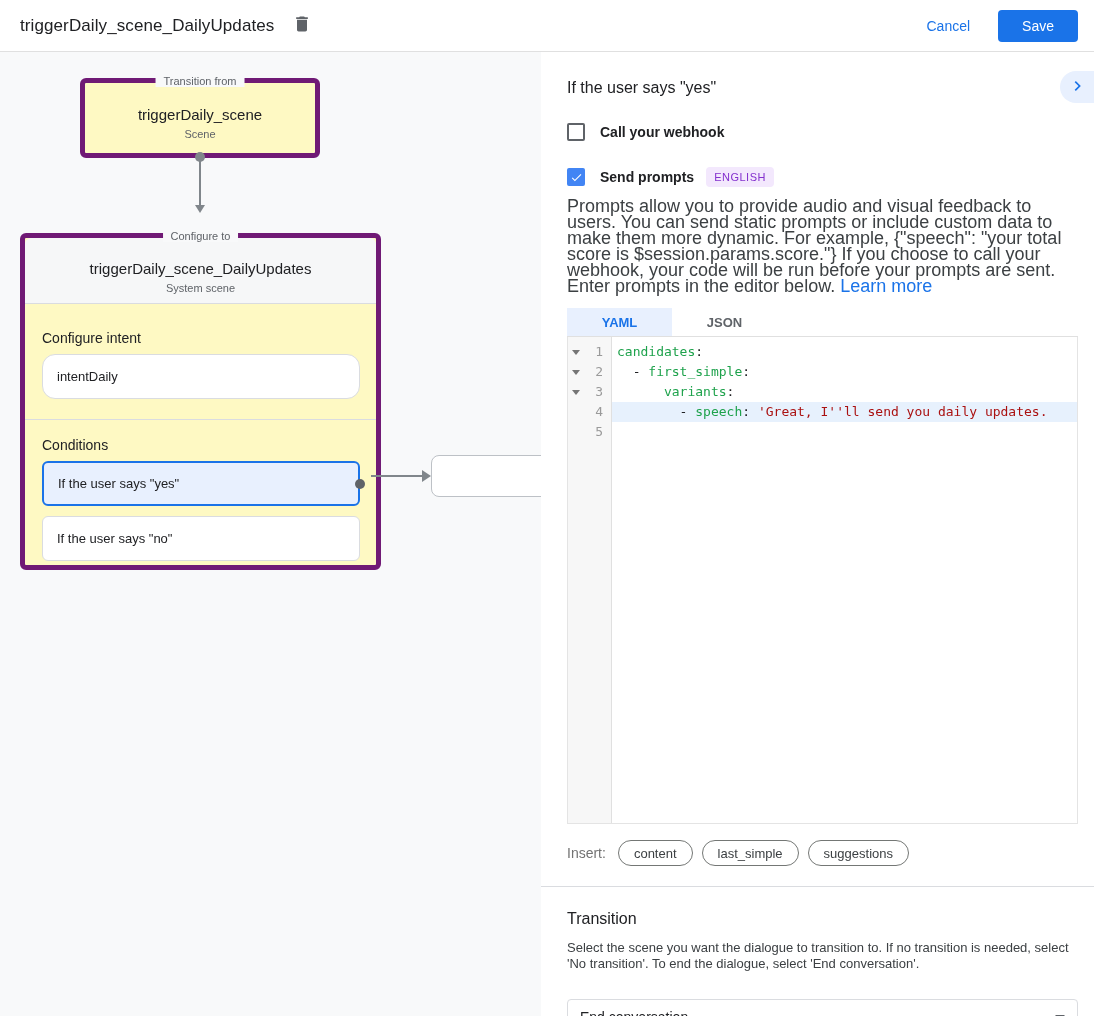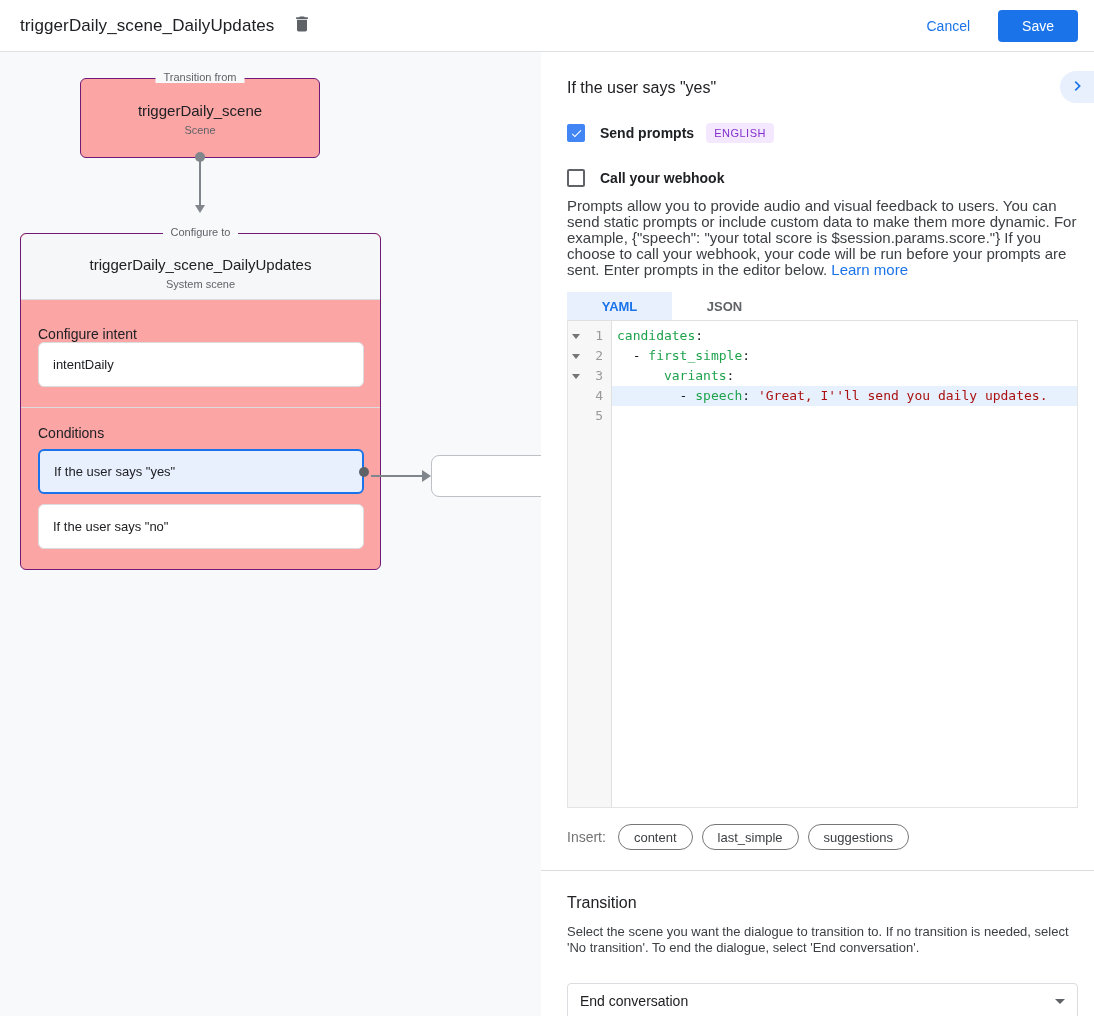--- a/index.html
+++ b/index.html
@@ -17,38 +17,38 @@
     font-family:inherit; cursor:pointer; }
   .btn-save { background:#1a73e8; border:none; color:#fff; font-size:14px; font-weight:500;
     font-family:inherit; border-radius:4px; padding:8px 24px; cursor:pointer; }
 
   
   .main { display:flex; height:964px; }
   .canvas { width:541px; background:#f8f9fa; position:relative; overflow:hidden; flex:none; }
   .panel { flex:1; background:#fff; position:relative; padding:0 16px 0 26px; }
 
   
-  .node { position:absolute; background:#fca5a5; border:1px solid #701a75; border-radius:6px; }
+  .node { position:absolute; background:#fef9c3; border:5px solid #701a75; border-radius:6px; }
   .legend { position:absolute; top:-8px; left:50%; transform:translateX(-50%);
     background:#f8f9fa; padding:0 8px; font-size:11px; color:#5f6368; white-space:nowrap; }
   .from-node { left:80px; top:26px; width:240px; height:80px; text-align:center; padding-top:23px; }
   .node-title { font-size:15px; color:#202124; }
   .node-sub { font-size:11px; color:#5f6368; margin-top:5px; }
   .dot { position:absolute; width:10px; height:10px; border-radius:50%; background:#80868b; }
   .dot-top { left:195px; top:100px; }
   .vline { position:absolute; left:199px; top:108px; width:2px; height:46px; background:#80868b; }
   .arrow-down { position:absolute; left:195px; top:153px; width:0; height:0;
     border-left:5px solid transparent; border-right:5px solid transparent; border-top:8px solid #80868b; }
   .to-node { left:20px; top:181px; width:361px; height:337px; }
   .to-header { background:#f6f7f8; border-bottom:1px solid #dadce0; border-radius:6px 6px 0 0;
     text-align:center; padding:22px 8px 0 8px; height:66px; }
   .to-section { padding:17px 16px 20px 17px; }
   .to-section.first { border-bottom:1px solid #dadce0; padding-top:26px; }
   .section-label { font-size:14px; color:#202124; }
-  .intent-box { height:45px; border:1px solid #dadce0; border-radius:6px;
+  .intent-box { margin-top:8px; height:45px; border:1px solid #dadce0; border-radius:13px;
     background:#fff; display:flex; align-items:center; padding:0 14px; font-size:13px; }
   .cond { position:relative; margin-top:8px; height:45px; border:1px solid #dadce0; border-radius:6px;
     background:#fff; display:flex; align-items:center; padding:0 14px; font-size:13px; color:#202124; }
   .cond + .cond { margin-top:10px; }
   .cond.selected { border:2px solid #1a73e8; background:#e8f0fe; }
   .cond-dot { position:absolute; right:-7px; top:50%; margin-top:-5px; width:10px; height:10px;
     border-radius:50%; background:#5f6368; }
   .hline { position:absolute; left:371px; top:423px; width:52px; height:2px; background:#80868b; }
   .arrow-right { position:absolute; left:422px; top:418px; width:0; height:0;
     border-top:6px solid transparent; border-bottom:6px solid transparent; border-left:9px solid #80868b; }
@@ -61,21 +61,21 @@
     background:#e8f0fe; border-radius:16px 0 0 16px; cursor:pointer;
     display:flex; align-items:center; justify-content:flex-end; padding-right:6px; }
   .check-row { display:flex; align-items:center; margin-top:26px; cursor:pointer; }
   .cb { width:18px; height:18px; border-radius:2px; flex:none; display:flex;
     align-items:center; justify-content:center; }
   .cb.unchecked { border:2px solid #5f6368; background:#fff; }
   .cb.checked { background:#4285f4; border:2px solid #4285f4; }
   .cb-label { font-size:14px; font-weight:700; color:#202124; margin-left:15px; }
   .badge { margin-left:12px; background:#f3e8fd; color:#8430ce; font-size:11px; font-weight:500;
     letter-spacing:.5px; padding:4px 8px; border-radius:4px; }
-  .desc { font-size:15px; line-height:16px; color:#3c4043; margin-top:11px; }
+  .desc { font-size:18px; line-height:16px; color:#3c4043; margin-top:11px; }
   .learn { color:#1a73e8; text-decoration:none; cursor:pointer; }
 
   .tabs { display:flex; margin-top:14px; border-bottom:1px solid #e0e0e0; }
   .tab { width:105px; height:28px; display:flex; align-items:center; justify-content:center;
     font-size:13px; font-weight:700; color:#5f6368; cursor:pointer; }
   .tab.active { color:#1a73e8; background:#e8f0fe; }
 
   .editor { display:flex; height:487px; border:1px solid #e4e4e4; border-top:none;
     background:#fff; overflow:hidden; }
   .gutter { width:44px; background:#f7f7f7; border-right:1px solid #e0e0e0; padding-top:5px; flex:none; }
@@ -172,34 +172,34 @@
       <span>
         <svg width="20" height="20" viewBox="0 0 24 24" fill="#1a73e8">
             <path d="M9.4 6 8 7.4l4.6 4.6L8 16.6 9.4 18l6-6z"></path>
           </svg>
       </span>
     </button>
 
     <h2 class="panel-title">If the user says "yes"</h2>
 
     <label class="check-row">
+      <span class="cb unchecked"></span>
+      <span class="cb-label">Call your webhook</span>
+    </label>
+
+    <label class="check-row">
       <span class="cb checked">
         <svg width="13" height="13" viewBox="0 0 24 24">
             <path d="M9 16.2 4.8 12l-1.4 1.4L9 19 21 7l-1.4-1.4z" fill="#fff"></path>
           </svg>
       </span>
       <span class="cb-label">Send prompts</span>
       <span class="badge">ENGLISH</span>
     </label>
 
-    <label class="check-row">
-      <span class="cb unchecked"></span>
-      <span class="cb-label">Call your webhook</span>
-    </label>
-
     <p class="desc"><span>Prompts allow you to provide audio and visual feedback to users. You can send static prompts or include custom data to make them more dynamic. For example, {"speech": "your total score is $session.params.score."} If you choose to call your webhook, your code will be run before your prompts are sent. Enter prompts in the editor below.</span>
       <a class="learn">Learn more</a></p>
 
     <div class="tabs">
       <div class="tab active">YAML</div>
       <div class="tab">JSON</div>
     </div>
 
     <div class="editor">
       <div class="gutter">

